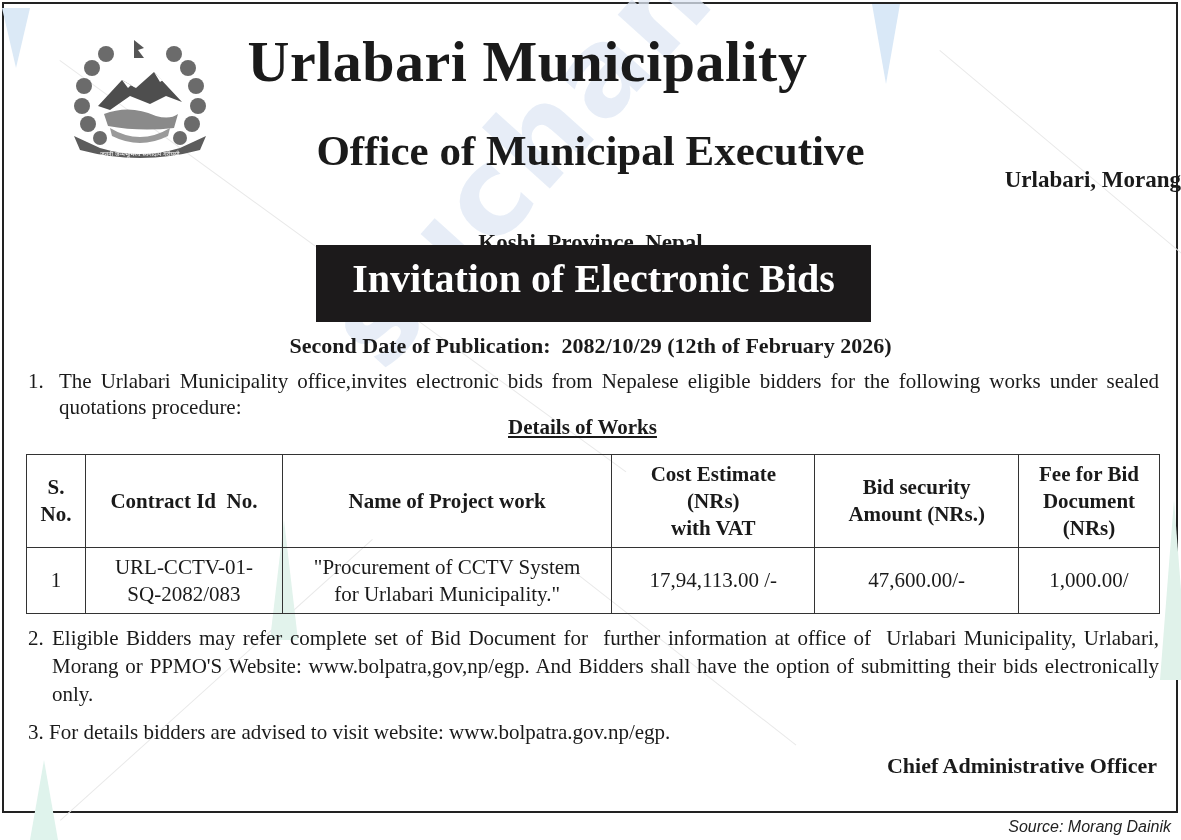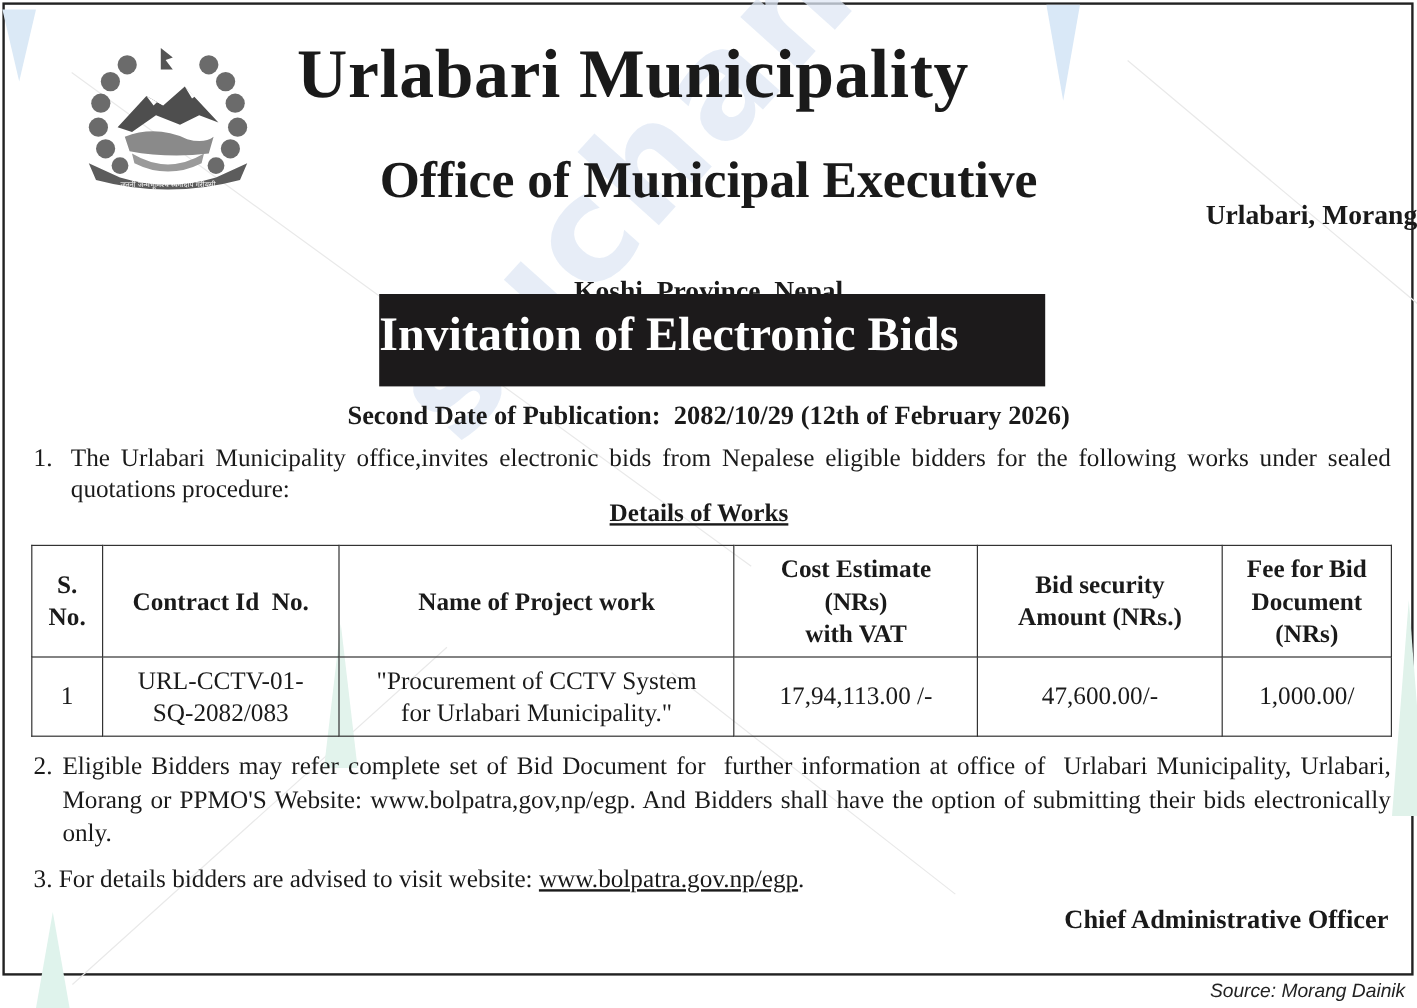--- a/index.html
+++ b/index.html
@@ -7,36 +7,36 @@
   .frame { position:absolute; left:2px; top:2px; width:1172px; height:807px; border:2px solid #222; background:#fff; }
   .wm { position:absolute; pointer-events:none; }
   .wm-text { position:absolute; left:300px; top:300px; font-family:"DejaVu Sans", sans-serif; font-weight:bold; font-size:120px; color:#dfe8f5; transform:rotate(-48deg); transform-origin:left top; letter-spacing:4px; opacity:0.75; }
   .wm-line { position:absolute; height:1px; background:#e9e9e9; transform-origin:left top; }
   .wm-tri { position:absolute; width:0; height:0; border-left:14px solid transparent; border-right:14px solid transparent; }
   .emblem { position:absolute; left:70px; top:36px; width:140px; height:126px; }
   .title1 { position:absolute; left:0; width:1055px; top:30px; text-align:center; font-weight:bold; font-size:58px; letter-spacing:0.5px; line-height:64px; }
   .title2 { position:absolute; left:0; width:1181px; top:104px; text-align:center; font-weight:bold; font-size:43px; line-height:52px;margin-top:21px; }
   .addr1 { position:absolute; left:0; width:1181px; top:166px; text-align:right; font-weight:bold; font-size:23px; line-height:28px; }
   .addr2 { position:absolute; left:0; width:1181px; top:201px; text-align:center; font-weight:bold; font-size:23px; line-height:28px; }
-  .banner { position:absolute; left:316px; top:245px; width:555px; height:77px; background:#1c1a1b; color:#fff; text-align:left; font-weight:bold; font-size:40px; line-height:67px; }
+  .banner { position:absolute; left:316px; top:245px; width:555px; height:77px; background:#1c1a1b; color:#fff; text-align:center; font-weight:bold; font-size:40px; line-height:67px; }
   .pubdate { position:absolute; left:0; width:1181px; top:333px; text-align:center; font-weight:bold; font-size:22px; line-height:26px; }
   .para { position:absolute; font-size:21px; line-height:26px; }
   .p1 { left:28px; top:368px; width:1132px; }
   .p1 .num { position:absolute; left:0; top:0; }
   .p1 .txt { position:absolute; left:31px; top:0; width:1100px; text-align:justify; text-align-last:left; }
   .details { position:absolute; left:508px; top:415px; font-weight:bold; font-size:21px; text-decoration:underline; line-height:24px; }
   table.works { position:absolute; left:26px; top:454px; width:1134px; border-collapse:collapse; font-size:21px; }
   table.works th, table.works td { border:1.5px solid #333; text-align:center; vertical-align:middle; line-height:27px; padding:0 6px; }
   table.works th { font-weight:bold; height:92px; }
   table.works td { height:65px; font-weight:normal; }
   .p2 { left:28px; top:624px; width:1131px; font-size:21px; line-height:28px; }
   .p2 .num { position:absolute; left:0; top:0; }
   .p2 .txt { position:absolute; left:24px; top:0; width:1107px; text-align:justify; text-align-last:left; }
   .p3 { left:28px; top:718px; font-size:21px; line-height:28px; }
-  .p3 .link { text-decoration:underline; }
+  .p3 .link { }
   .signature { position:absolute; right:24px; top:753px; font-weight:bold; font-size:22px; line-height:26px; }
   .source { position:absolute; right:10px; top:817px; font-family:"Liberation Sans", sans-serif; font-style:italic; font-size:16px; color:#222; line-height:20px; }
 </style>
 </head>
 <body>
 
 <div class="frame"></div>
 
 <div class="wm" style="left:0;top:0;width:1181px;height:840px;">
   <div class="wm-text">suchana</div>

